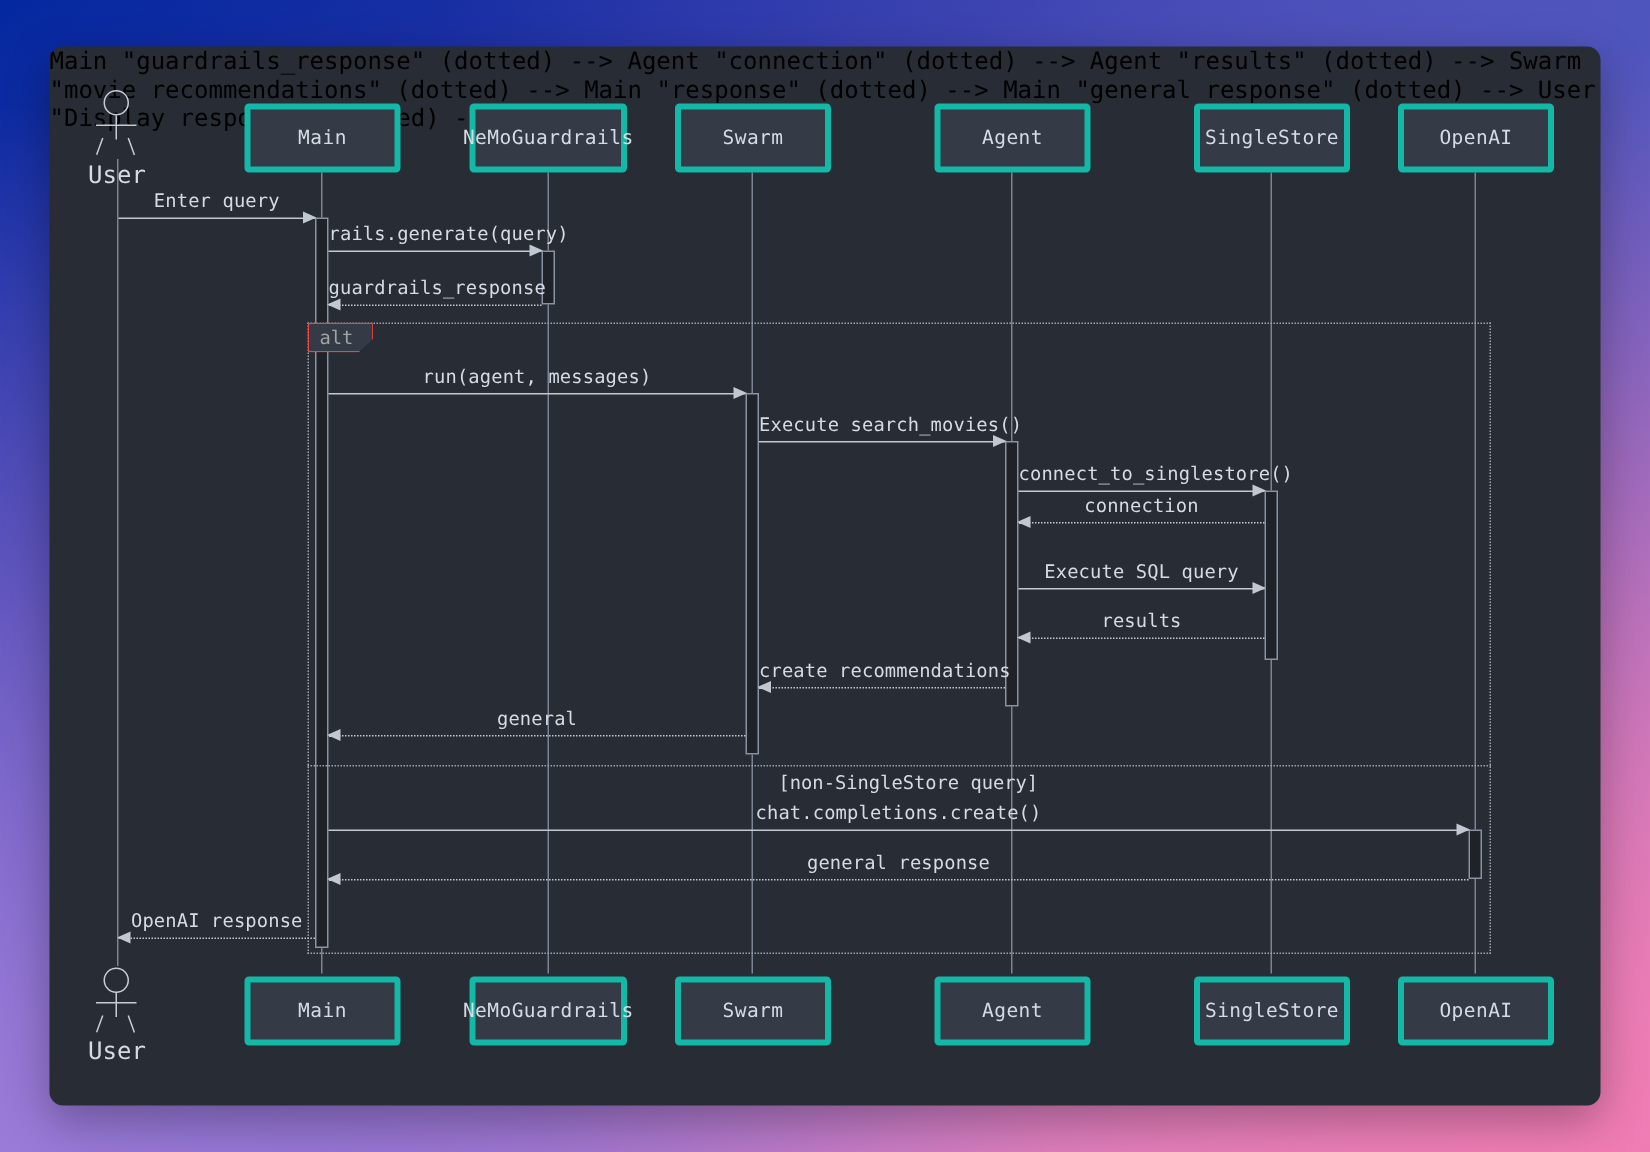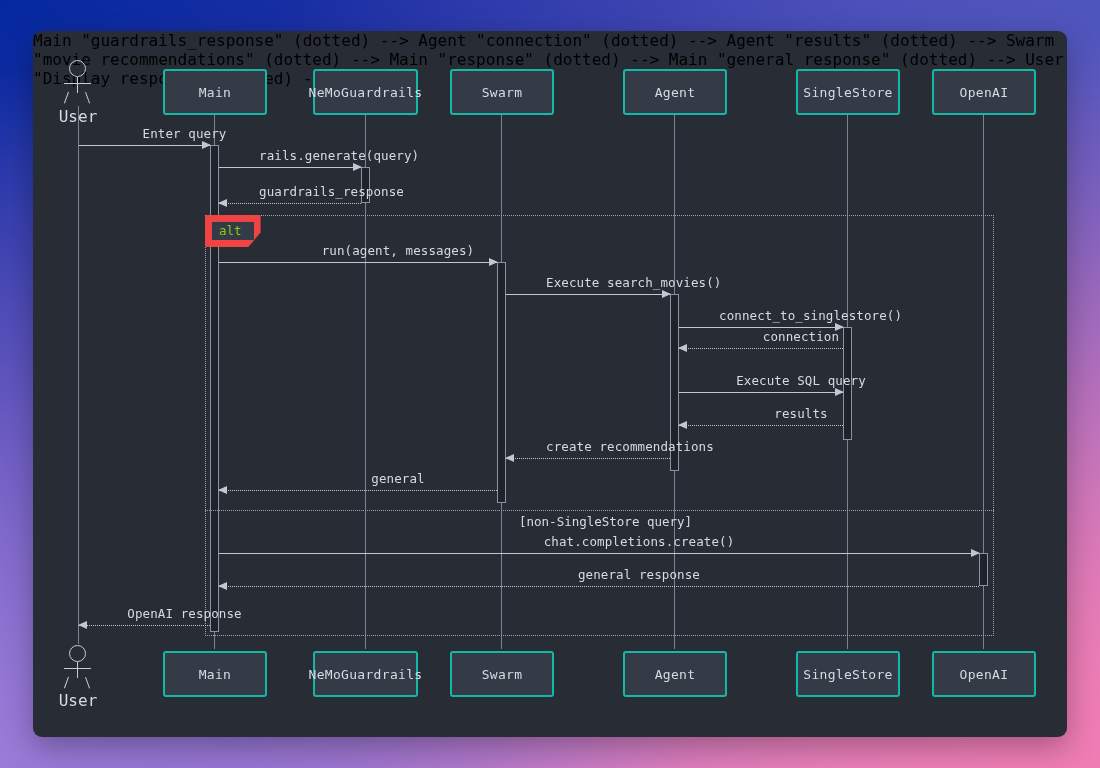--- a/index.html
+++ b/index.html
@@ -41,21 +41,21 @@
     left: 0; top: 0;
     width: 1034px;
     height: 706px;
   }
 
   
   .pbox {
     position: absolute;
     height: 46px;
     background: #343a46;
-    border: 2px solid #14b8a6;
+    border: 4px solid #14b8a6;
     border-radius: 3px;
     display: flex;
     align-items: center;
     justify-content: center;
     color: #d6dbe3;
     font-size: 13px;
     letter-spacing: 0.3px;
     box-sizing: border-box;
     white-space: nowrap;
   }
@@ -159,40 +159,39 @@
   }
   .msg .label {
     position: absolute;
     bottom: 5px;
     width: 100%;
     text-align: center;
     color: #d6dbe3;
     font-size: 12.5px;
     white-space: nowrap;
     letter-spacing: 0.1px;
-    margin-left: 40px;
   }
 
   
   .frame {
     position: absolute;
     border: 1.2px dotted #9aa3b2;
     box-sizing: border-box;
     pointer-events: none;
   }
   .frame-divider {
     position: absolute;
     height: 0;
     border-top: 1.2px dotted #9aa3b2;
   }
   .frame-tag {
     position: absolute;
     background: #343a46;
-    border: 7px solid #ef4444;
-    color: #84cc16;
+    border: 1px solid #ef4444;
+    color: #a3a3a3;
     font-size: 12.5px;
     padding: 1px 12px 2px 7px;
     line-height: 15px;
     border-radius: 2px 0 0 2px;
     clip-path: polygon(0 0, 100% 0, 100% 55%, 78% 100%, 0 100%);
     white-space: nowrap;
   }
   .frame-cond {
     position: absolute;
     color: #d6dbe3;

